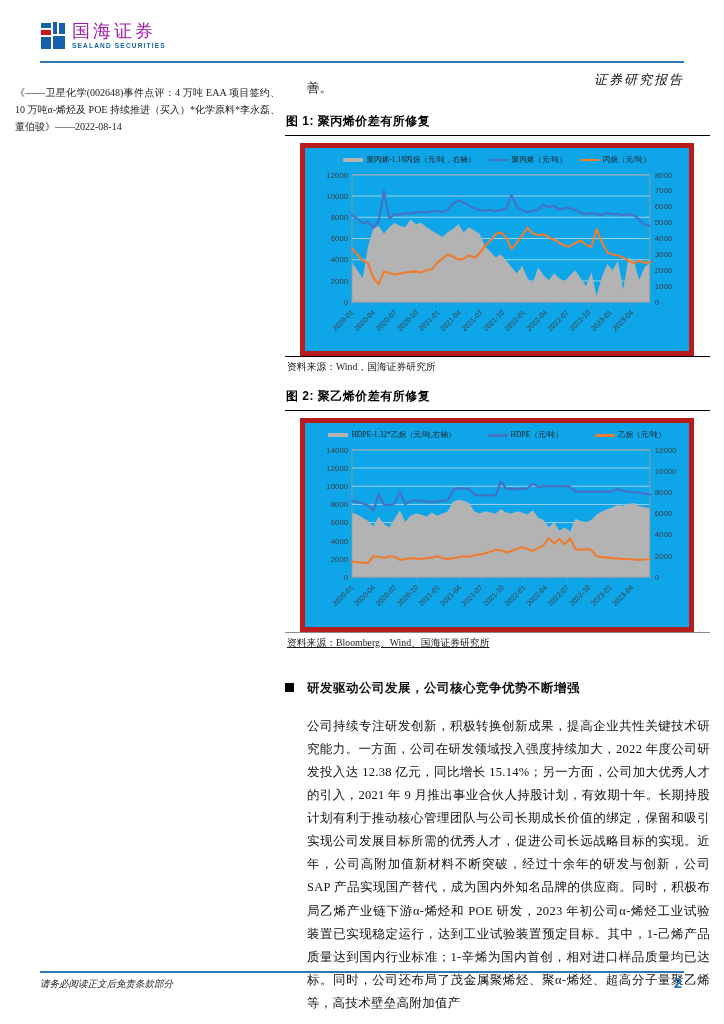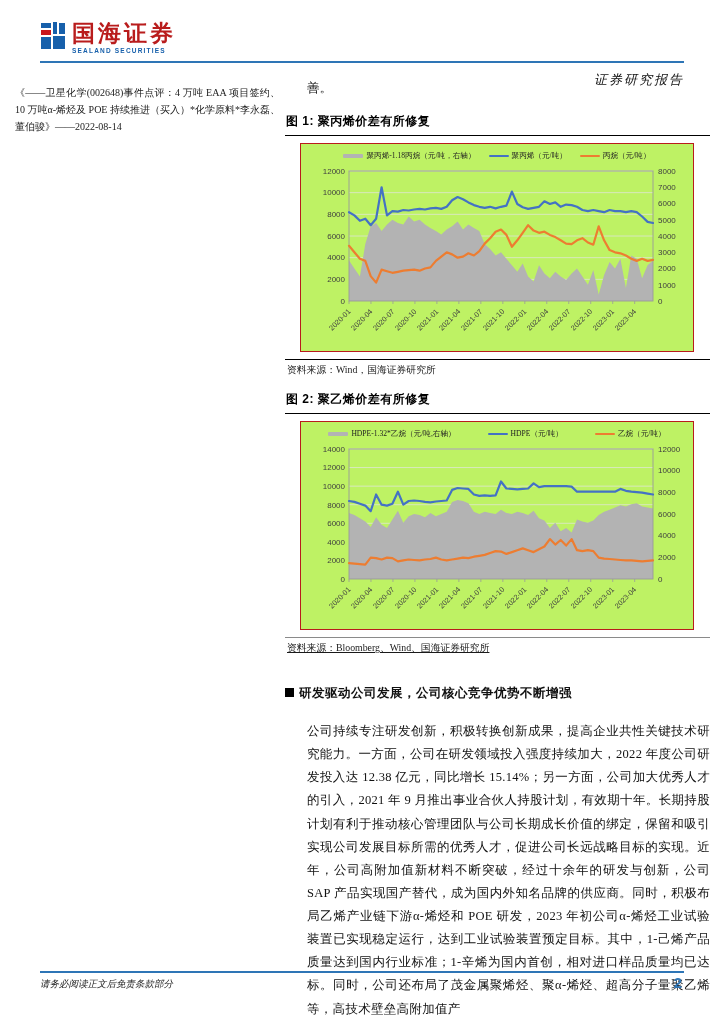--- a/index.html
+++ b/index.html
@@ -3,46 +3,46 @@
 <meta charset="utf-8">
 <style>
   html,body{margin:0;padding:0;background:#fff;}
   body{font-family:"Liberation Sans",sans-serif;color:#111;}
   .page{position:relative;width:724px;height:1024px;background:#fff;overflow:hidden;}
 
   
   .logo{position:absolute;left:40px;top:22px;display:flex;align-items:flex-start;gap:6px;}
   .logo-mark{width:26px;height:28px;display:block;}
   .brand{display:flex;flex-direction:column;line-height:1;}
-  .brand-cn{color:#b91c1c;font-weight:bold;font-size:23px;letter-spacing:3px;}
+  .brand-cn{color:#a21caf;font-weight:normal;font-size:18px;letter-spacing:3px;}
   .brand-en{color:#1760ab;font-size:6.5px;letter-spacing:1.2px;margin-top:3px;font-weight:bold;}
   .report-type{position:absolute;right:40px;top:42px;font-family:"Liberation Serif",serif;font-style:italic;font-size:13px;color:#111;letter-spacing:2px;margin-top:29px;}
   .header-rule{position:absolute;left:40px;right:40px;top:61px;height:2px;background:#2e75b6;}
 
   
   .sidebar{position:absolute;left:15px;top:84px;width:265px;font-family:"Liberation Serif",serif;font-size:10px;line-height:1.72;color:#1a1a1a;text-align:justify;}
   .ref-item{margin-bottom:5px;}
 
   
   .main{position:absolute;left:285px;top:78px;width:425px;}
   .intro{padding-left:22px;font-family:"Liberation Serif",serif;font-size:12.5px;margin:2px 0 14px 0;}
 
   .figure{margin-bottom:12px;}
   .fig-title{font-size:12px;font-weight:bold;color:#000;padding:2px 0 5px 1px;border-bottom:1.5px solid #000;letter-spacing:0.5px;}
-  .chart-box{margin:7px 0 0 15px;width:394px;border:1px solid #b91c1c;background:#bef264;padding:7px 0 2px 0;box-sizing:border-box;}
+  .chart-box{margin:7px 0 0 15px;width:394px;border:5px solid #b91c1c;background:#0ea5e9;padding:7px 0 2px 0;box-sizing:border-box;}
   .legend{display:flex;justify-content:center;align-items:center;gap:13px;font-size:7.6px;color:#222;font-family:"Liberation Serif",serif;margin-bottom:2px;white-space:nowrap;}
   .legend-item{display:flex;align-items:center;gap:3px;}
   .sw{display:inline-block;border-radius:1px;}
   .sw-area{width:20px;height:4px;}
   .sw-line{width:20px;height:2.5px;}
-  .fig-source{margin-top:7px;border-top:1.5px solid #000;padding:4px 0 0 2px;font-family:"Liberation Serif",serif;font-size:9.8px;color:#1a1a1a;}
+  .fig-source{border-top:1.5px solid #000;padding:4px 0 0 2px;font-family:"Liberation Serif",serif;font-size:9.8px;color:#1a1a1a;}
   .fig-source2{border-top-color:#8a8a8a;text-decoration:underline;}
 
   
-  .section-head{display:flex;align-items:flex-start;gap:5px;margin:30px 0 18px 0;}
+  .section-head{display:flex;align-items:flex-start;gap:13px;margin:30px 0 18px 0;}
   .bullet{width:9px;height:9px;background:#000;margin-top:3px;flex:0 0 auto;}
   .section-title{font-size:12.5px;font-weight:bold;letter-spacing:0.5px;}
   .body-par{padding-left:22px;font-family:"Liberation Serif",serif;font-size:12.5px;line-height:1.85;text-align:justify;letter-spacing:0.3px;color:#111;}
 
   
   .footer-rule{position:absolute;left:40px;right:40px;top:971px;height:1.5px;background:#2e75b6;}
   .footer-text{position:absolute;left:40px;top:978px;font-family:"Liberation Serif",serif;font-style:italic;font-size:9.5px;color:#1a1a1a;}
   .page-num{position:absolute;right:42px;top:974px;color:#2e75b6;font-size:15px;font-weight:bold;}
 
   svg text{font-family:"Liberation Sans",sans-serif;}

